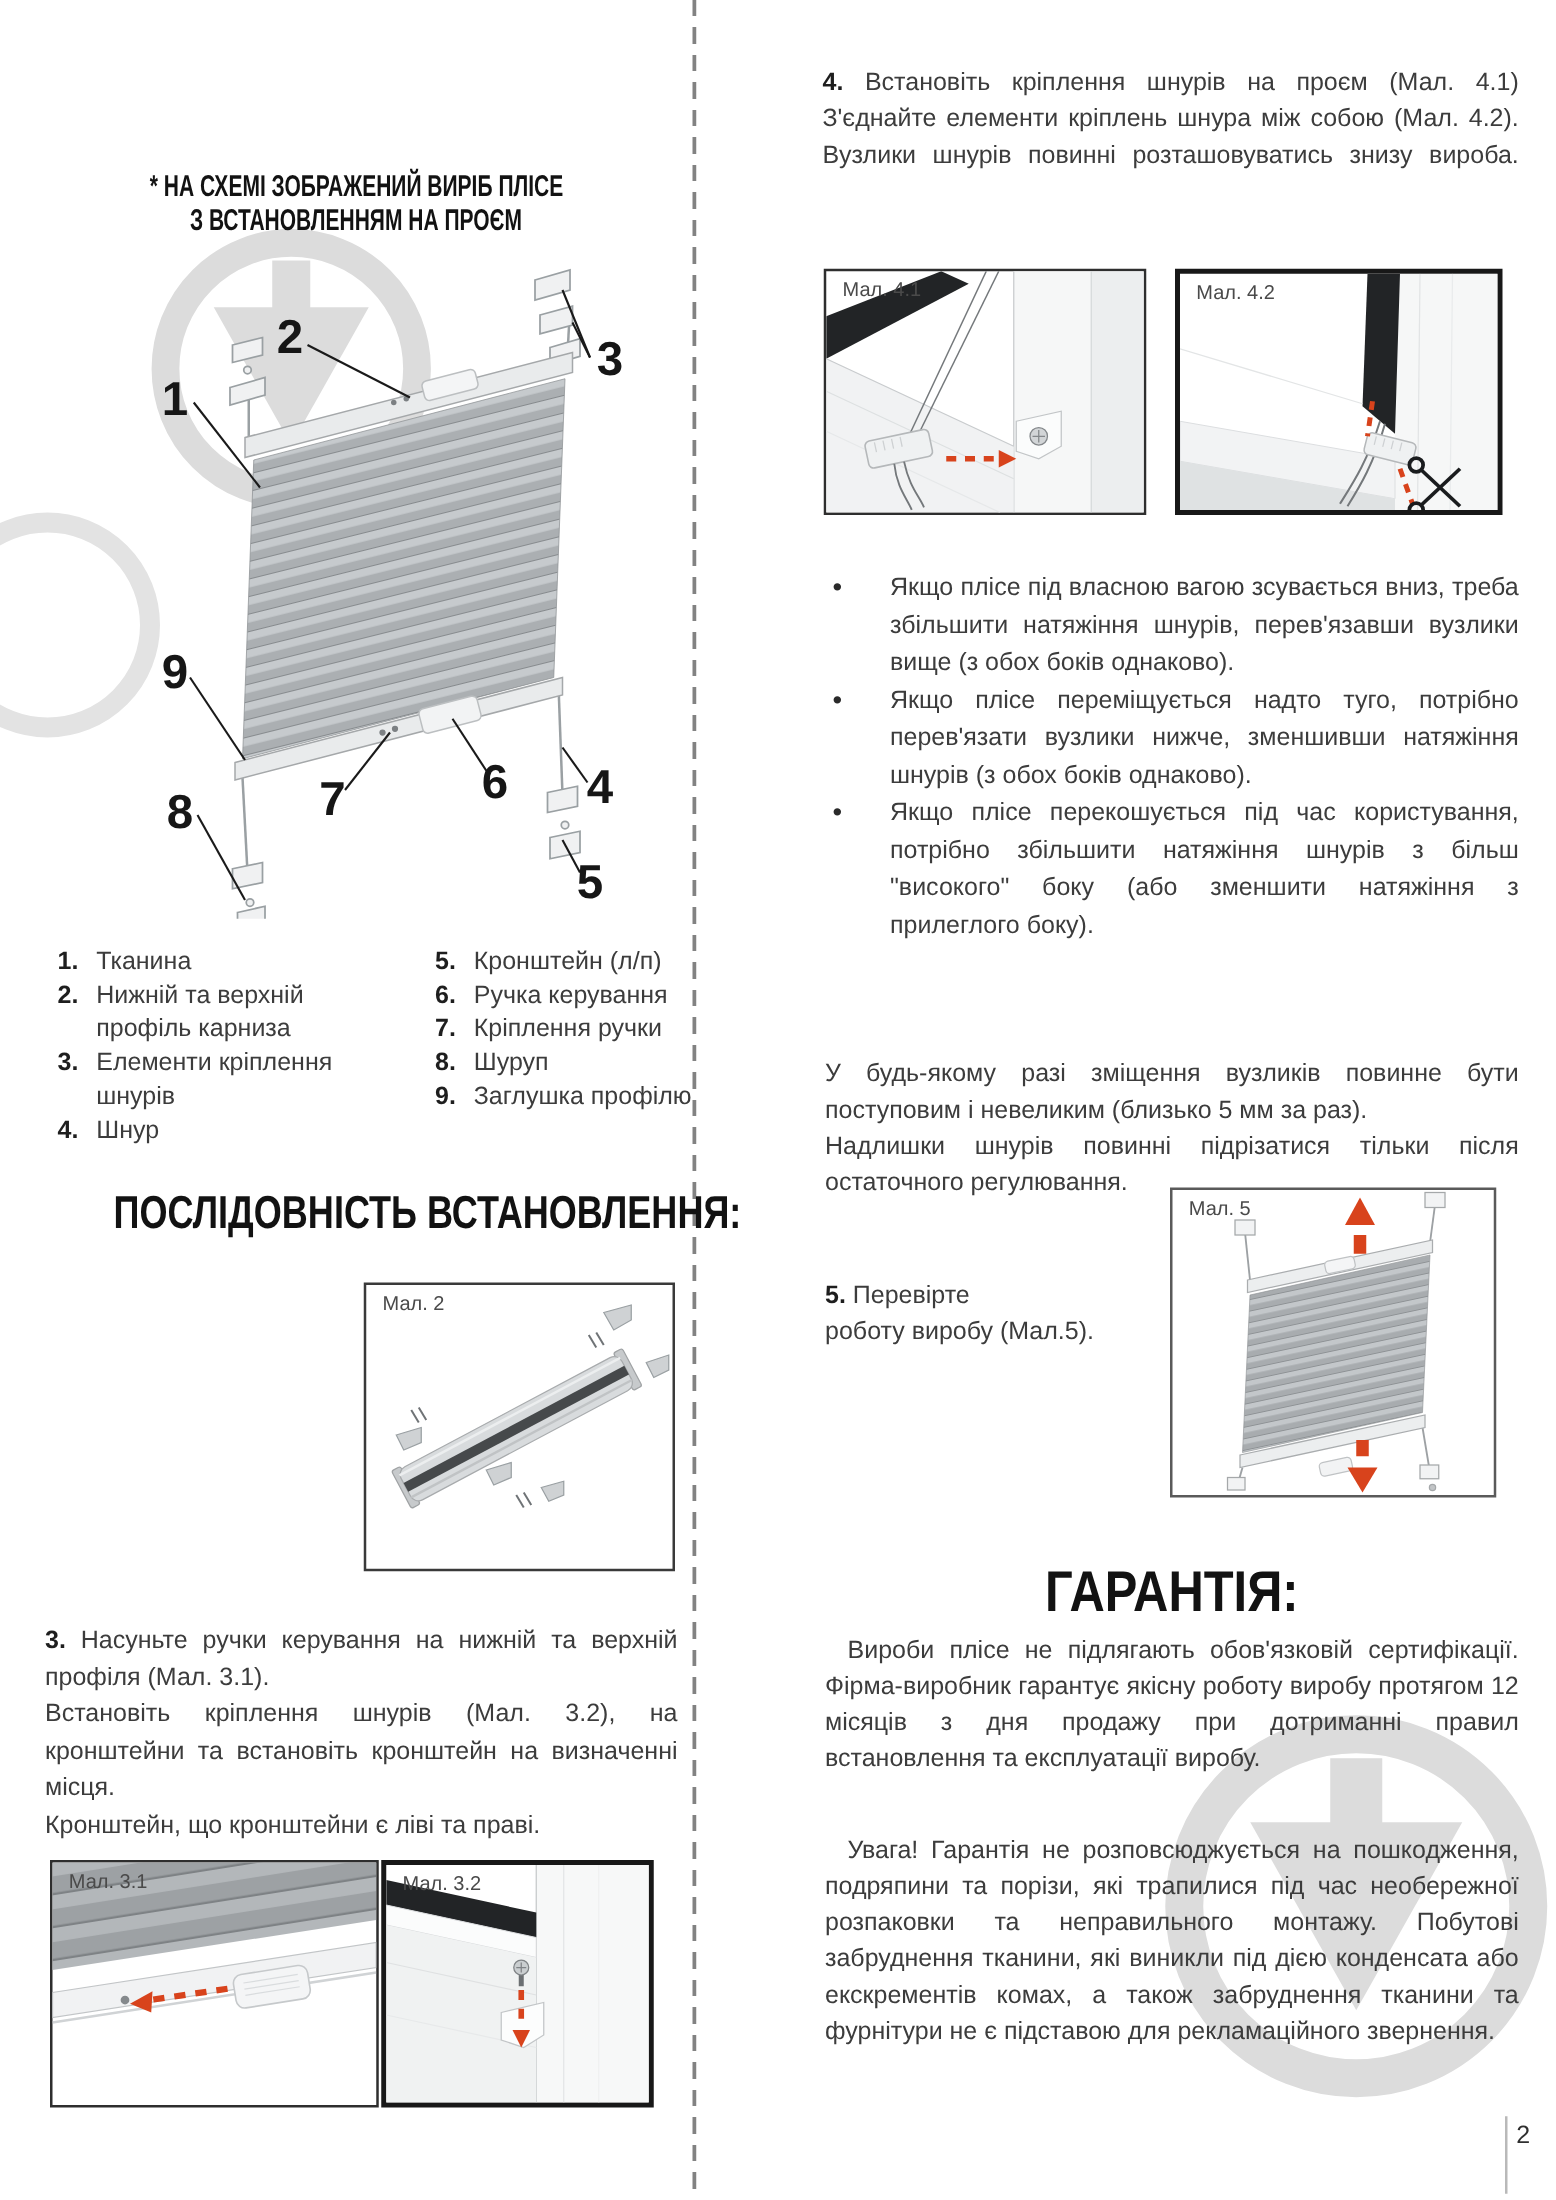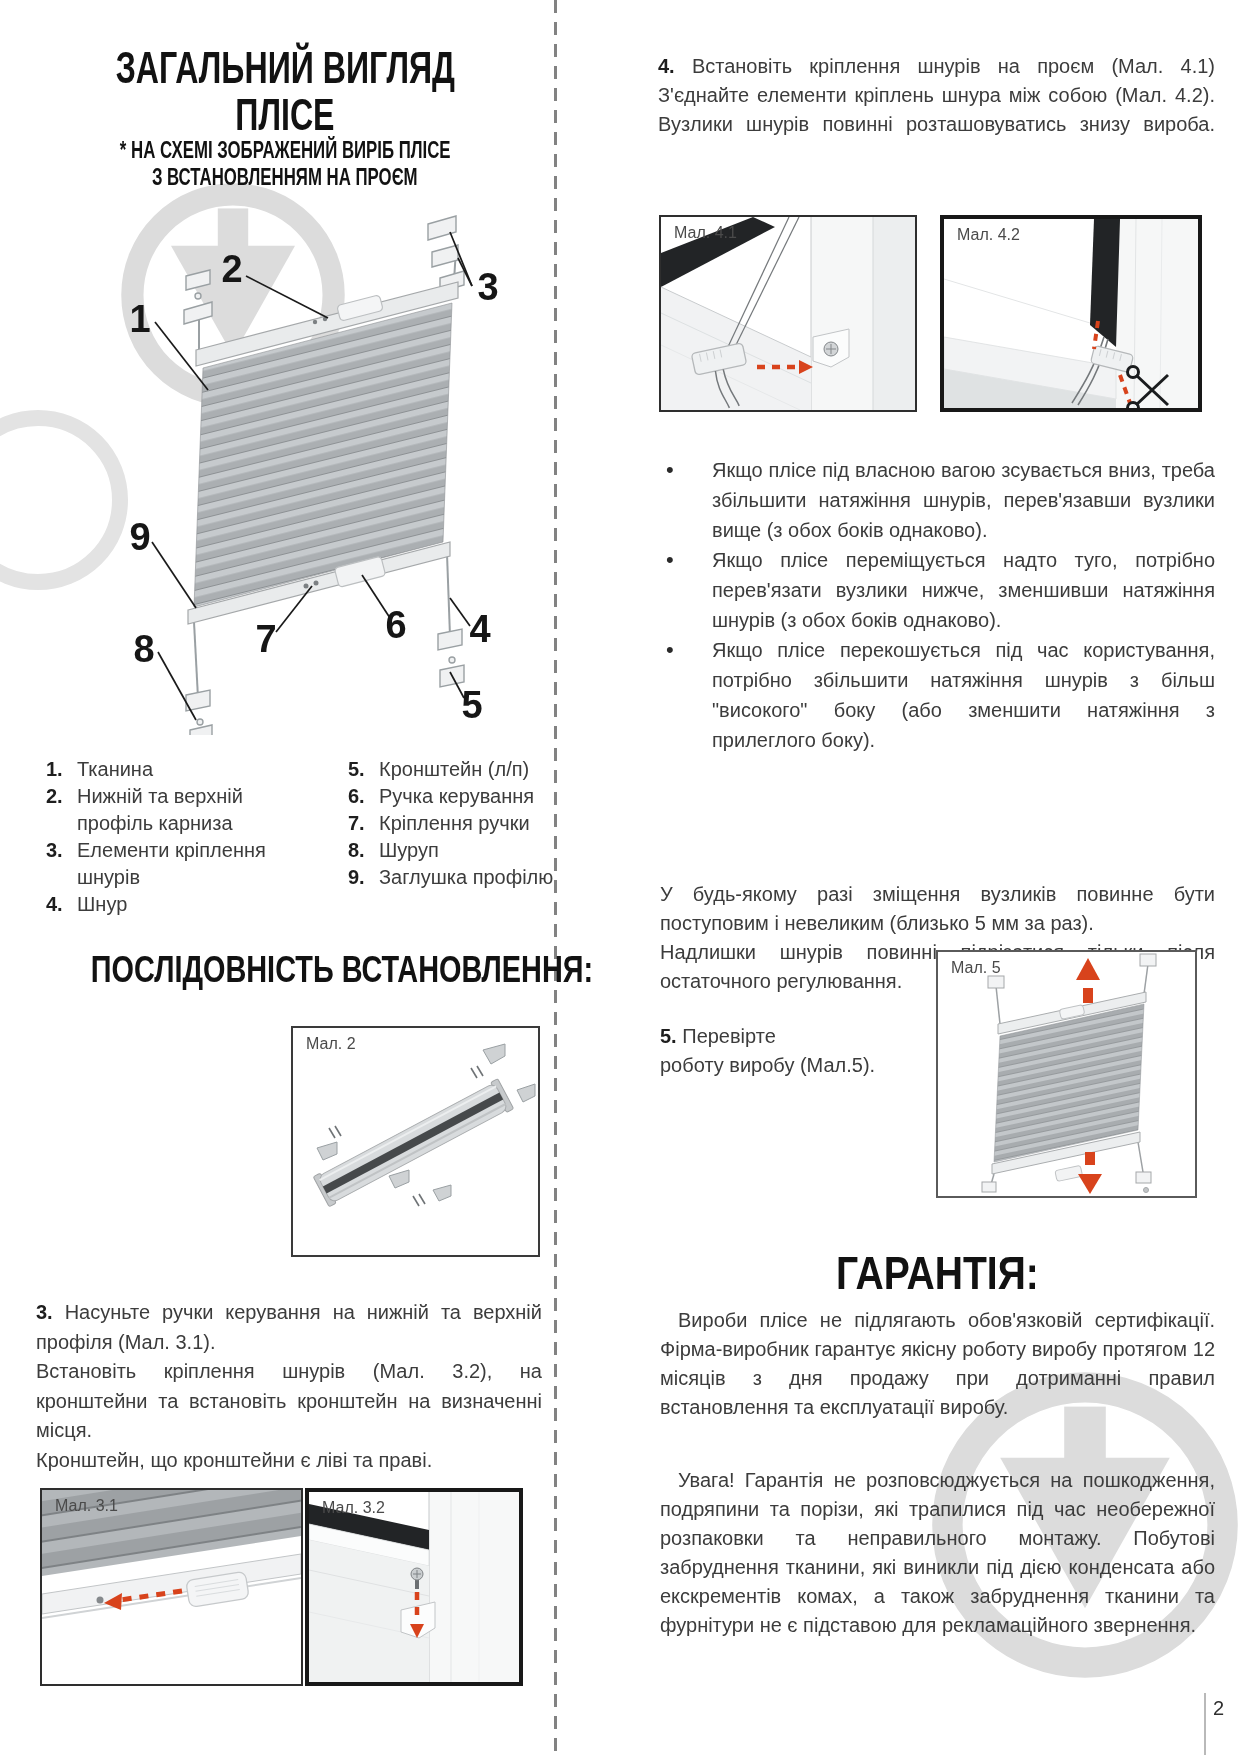--- a/index.html
+++ b/index.html
@@ -47,24 +47,20 @@
       <circle cx="100" cy="100" r="86" fill="none" stroke="#dcdcdc" stroke-width="19"></circle>
       <rect x="87" y="26" width="26" height="36" fill="#dcdcdc"></rect>
       <polygon points="47,58 153,58 100,152" fill="#dcdcdc"></polygon>
     </svg>
   </div>
 
   <div class="divider"></div>
 
   <div class="content">
 
-    <div class="abs heading" style="left:30px;top:44px;width:510px;font-size:44px;line-height:47px;">
-      <span class="cond">ЗАГАЛЬНИЙ ВИГЛЯД</span><br>
-      <span class="cond">ПЛІСЕ</span>
-    </div>
     <div class="abs heading" style="left:30px;top:136px;width:510px;font-size:24px;line-height:27px;">
       <span class="cond" style="transform:scaleX(0.70);">* НА СХЕМІ ЗОБРАЖЕНИЙ ВИРІБ ПЛІСЕ</span><br>
       <span class="cond" style="transform:scaleX(0.70);">З ВСТАНОВЛЕННЯМ НА ПРОЄМ</span>
     </div>
 
     <div class="abs" style="left:60px;top:190px;width:480px;height:545px;">
       <svg viewBox="0 0 480 545" width="480" height="545">
         <defs>
           <pattern id="pl-main" width="24" height="13.6" patternUnits="userSpaceOnUse" patternTransform="rotate(-14)">
             <rect width="24" height="13.6" fill="#c6cacd"></rect>
@@ -304,21 +300,21 @@
         </g>
       </svg>
     </div>
 
     <div class="abs" style="left:660px;top:455px;width:555px;">
       <div class="bullet">Якщо плісе під власною вагою зсувається вниз, треба збільшити натяжіння шнурів, перев'язавши вузлики вище (з обох боків однаково).</div>
       <div class="bullet">Якщо плісе переміщується надто туго, потрібно перев'язати вузлики нижче, зменшивши натяжіння шнурів (з обох боків однаково).</div>
       <div class="bullet">Якщо плісе перекошується під час користування, потрібно збільшити натяжіння шнурів з більш "високого" боку (або зменшити натяжіння з прилеглого боку).</div>
     </div>
 
-    <div class="abs body-text" style="left:660px;top:845px;width:555px;margin-top:35px;">
+    <div class="abs body-text" style="left:660px;top:845px;width:555px;">
       <span>У будь-якому разі зміщення вузликів повинне бути поступовим і невеликим (близько 5 мм за раз).</span><br>
       <span>Надлишки шнурів повинні підрізатися тільки після остаточного регулювання.</span>
     </div>
 
     <div class="abs body-text" style="left:660px;top:1022px;width:260px;text-align:left;">
       <span class="stepnum">5.</span>
       <span>Перевірте</span><br>
       <span>роботу виробу (Мал.5).</span>
     </div>
     <div class="figbox" style="left:936px;top:950px;width:261px;height:248px;border-width:2px;border-color:#5a5a5a;">

